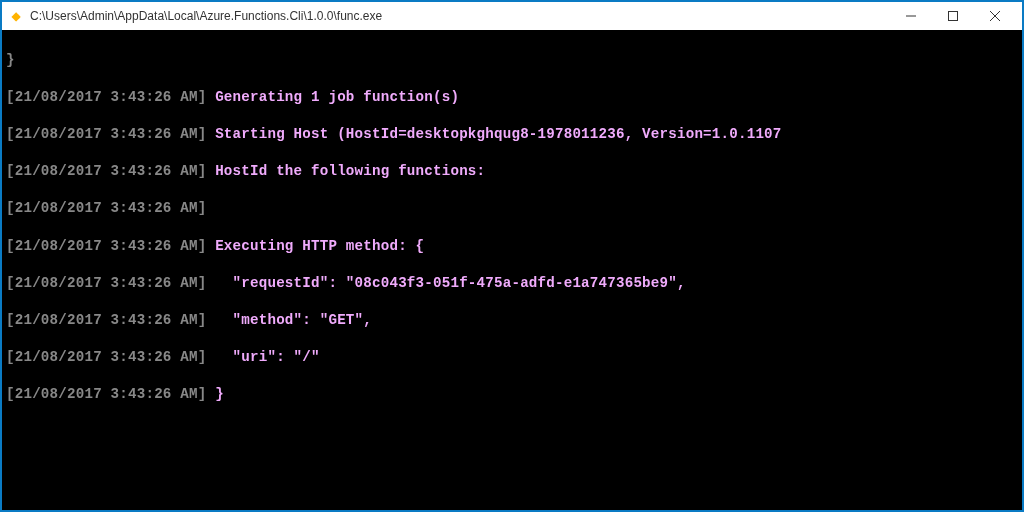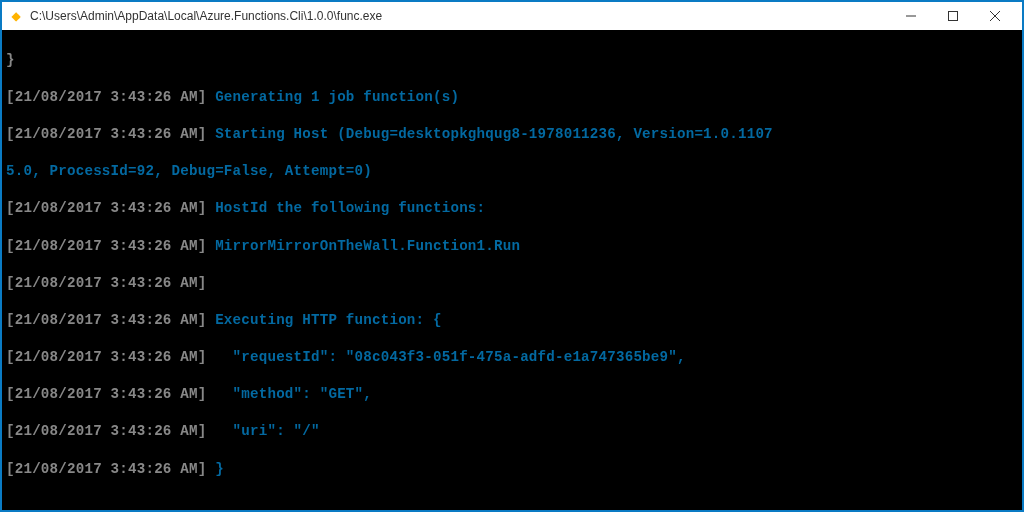--- a/index.html
+++ b/index.html
@@ -37,21 +37,21 @@
       background: #000;
       padding: 2px 4px;
       font-size: 14.2px;
       line-height: 18.6px;
       white-space: pre;
       letter-spacing: 0.2px;
       height: calc(100% - 28px);
       font-weight: bold;
     }
     .ts { color: #888888; }
-    .msg { color: #0369a1; }
+    .msg { color: #f0abfc; }
     .line { display: block; }
   </style>
 </head>
 <body>
 
 <div class="titlebar">
   <span class="titlebar-icon">◆</span>
   <span class="titlebar-title">C:\Users\Admin\AppData\Local\Azure.Functions.Cli\1.0.0\func.exe</span>
   <div class="winbtn">
     <svg width="10" height="10">
@@ -67,26 +67,24 @@
     <svg width="10" height="10">
         <line x1="0" y1="0" x2="10" y2="10" stroke="#333" stroke-width="1"></line>
         <line x1="10" y1="0" x2="0" y2="10" stroke="#333" stroke-width="1"></line>
       </svg>
   </div>
 </div>
 
 <div class="terminal">
 <span class="line"><span class="ts">}</span></span>
 <span class="line"><span class="ts">[21/08/2017 3:43:26 AM] </span><span class="msg">Generating 1 job function(s)</span></span>
-<span class="line"><span class="ts">[21/08/2017 3:43:26 AM] </span><span class="msg">Starting Host (Debug=desktopkghqug8-1978011236, Version=1.0.1107</span></span>
-<span class="line"><span class="msg">5.0, ProcessId=92, Debug=False, Attempt=0)</span></span>
+<span class="line"><span class="ts">[21/08/2017 3:43:26 AM] </span><span class="msg">Starting Host (HostId=desktopkghqug8-1978011236, Version=1.0.1107</span></span>
 <span class="line"><span class="ts">[21/08/2017 3:43:26 AM] </span><span class="msg">HostId the following functions:</span></span>
-<span class="line"><span class="ts">[21/08/2017 3:43:26 AM] </span><span class="msg">MirrorMirrorOnTheWall.Function1.Run</span></span>
 <span class="line"><span class="ts">[21/08/2017 3:43:26 AM] </span></span>
-<span class="line"><span class="ts">[21/08/2017 3:43:26 AM] </span><span class="msg">Executing HTTP function: {</span></span>
+<span class="line"><span class="ts">[21/08/2017 3:43:26 AM] </span><span class="msg">Executing HTTP method: {</span></span>
 <span class="line"><span class="ts">[21/08/2017 3:43:26 AM] </span><span class="msg">  "requestId": "08c043f3-051f-475a-adfd-e1a747365be9",</span></span>
 <span class="line"><span class="ts">[21/08/2017 3:43:26 AM] </span><span class="msg">  "method": "GET",</span></span>
 <span class="line"><span class="ts">[21/08/2017 3:43:26 AM] </span><span class="msg">  "uri": "/"</span></span>
 <span class="line"><span class="ts">[21/08/2017 3:43:26 AM] </span><span class="msg">}</span></span>
 
 
 
 
 
 

